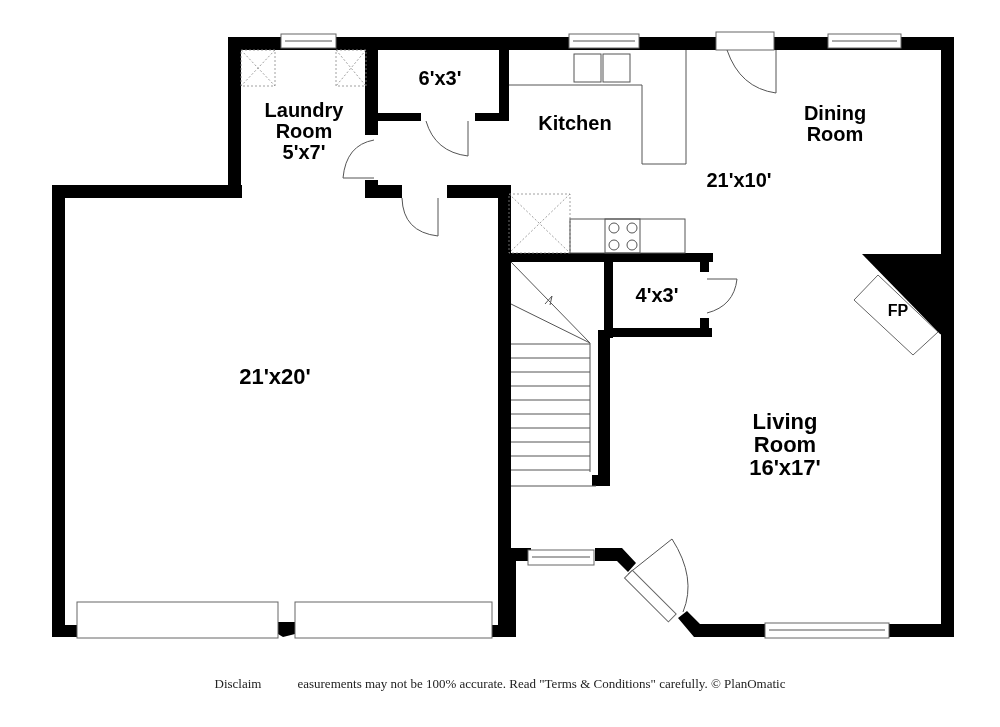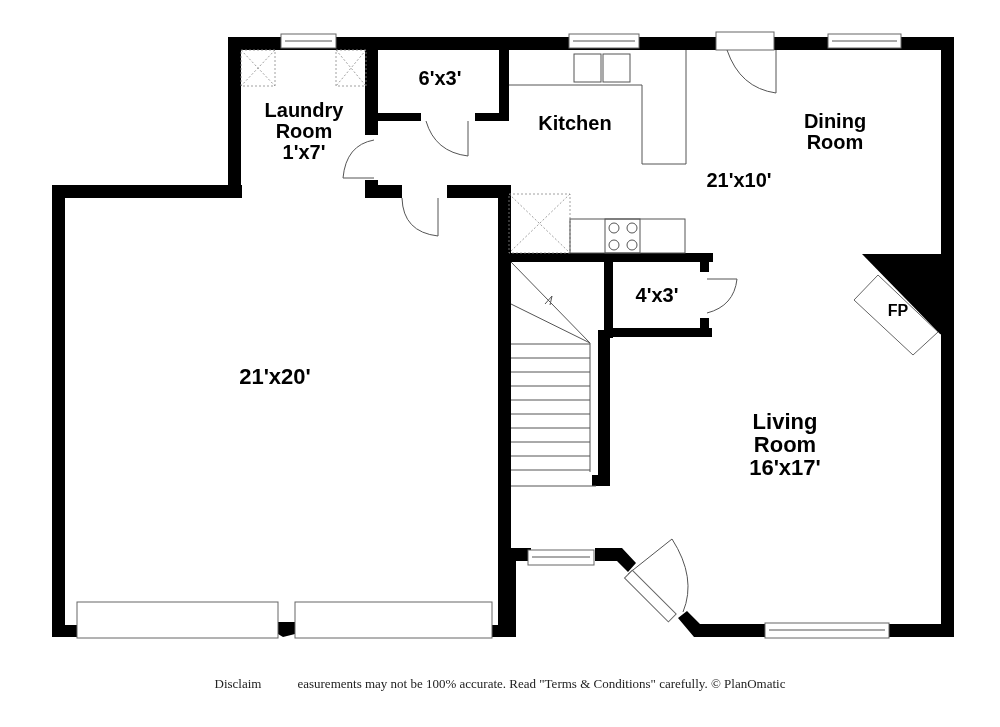--- a/index.html
+++ b/index.html
@@ -144,25 +144,25 @@
     <line class="thin" x1="511" y1="470" x2="590" y2="470"></line>
     <line class="thin" x1="511" y1="486" x2="596" y2="486"></line>
   </g>
 
   <polygon class="thinw" points="854,300 878,275 938,332 913,355"></polygon>
 </svg>
 
 <div class="lbl room-sm" style="left:245px;top:100px;width:118px;">
   <div>Laundry</div>
   <div>Room</div>
-  <div>1'x7'</div>
+  <div>5'x7'</div>
 </div>
 <div class="lbl room-sm" style="left:395px;top:68px;width:90px;">6'x3'</div>
 <div class="lbl room-sm" style="left:520px;top:113px;width:110px;">Kitchen</div>
-<div class="lbl room-sm" style="left:780px;top:103px;width:110px;margin-top:8px;">
+<div class="lbl room-sm" style="left:780px;top:103px;width:110px;">
   <div>Dining</div>
   <div>Room</div>
 </div>
 <div class="lbl room-sm" style="left:684px;top:170px;width:110px;">21'x10'</div>
 <div class="lbl room-sm" style="left:614px;top:285px;width:86px;">4'x3'</div>
 <div class="lbl fp" style="left:878px;top:303px;width:40px;">FP</div>
 <div class="lbl room-lg" style="left:195px;top:365px;width:160px;">
   <div>21'x20'</div>
 </div>
 <div class="lbl room-lg" style="left:715px;top:410px;width:140px;">

